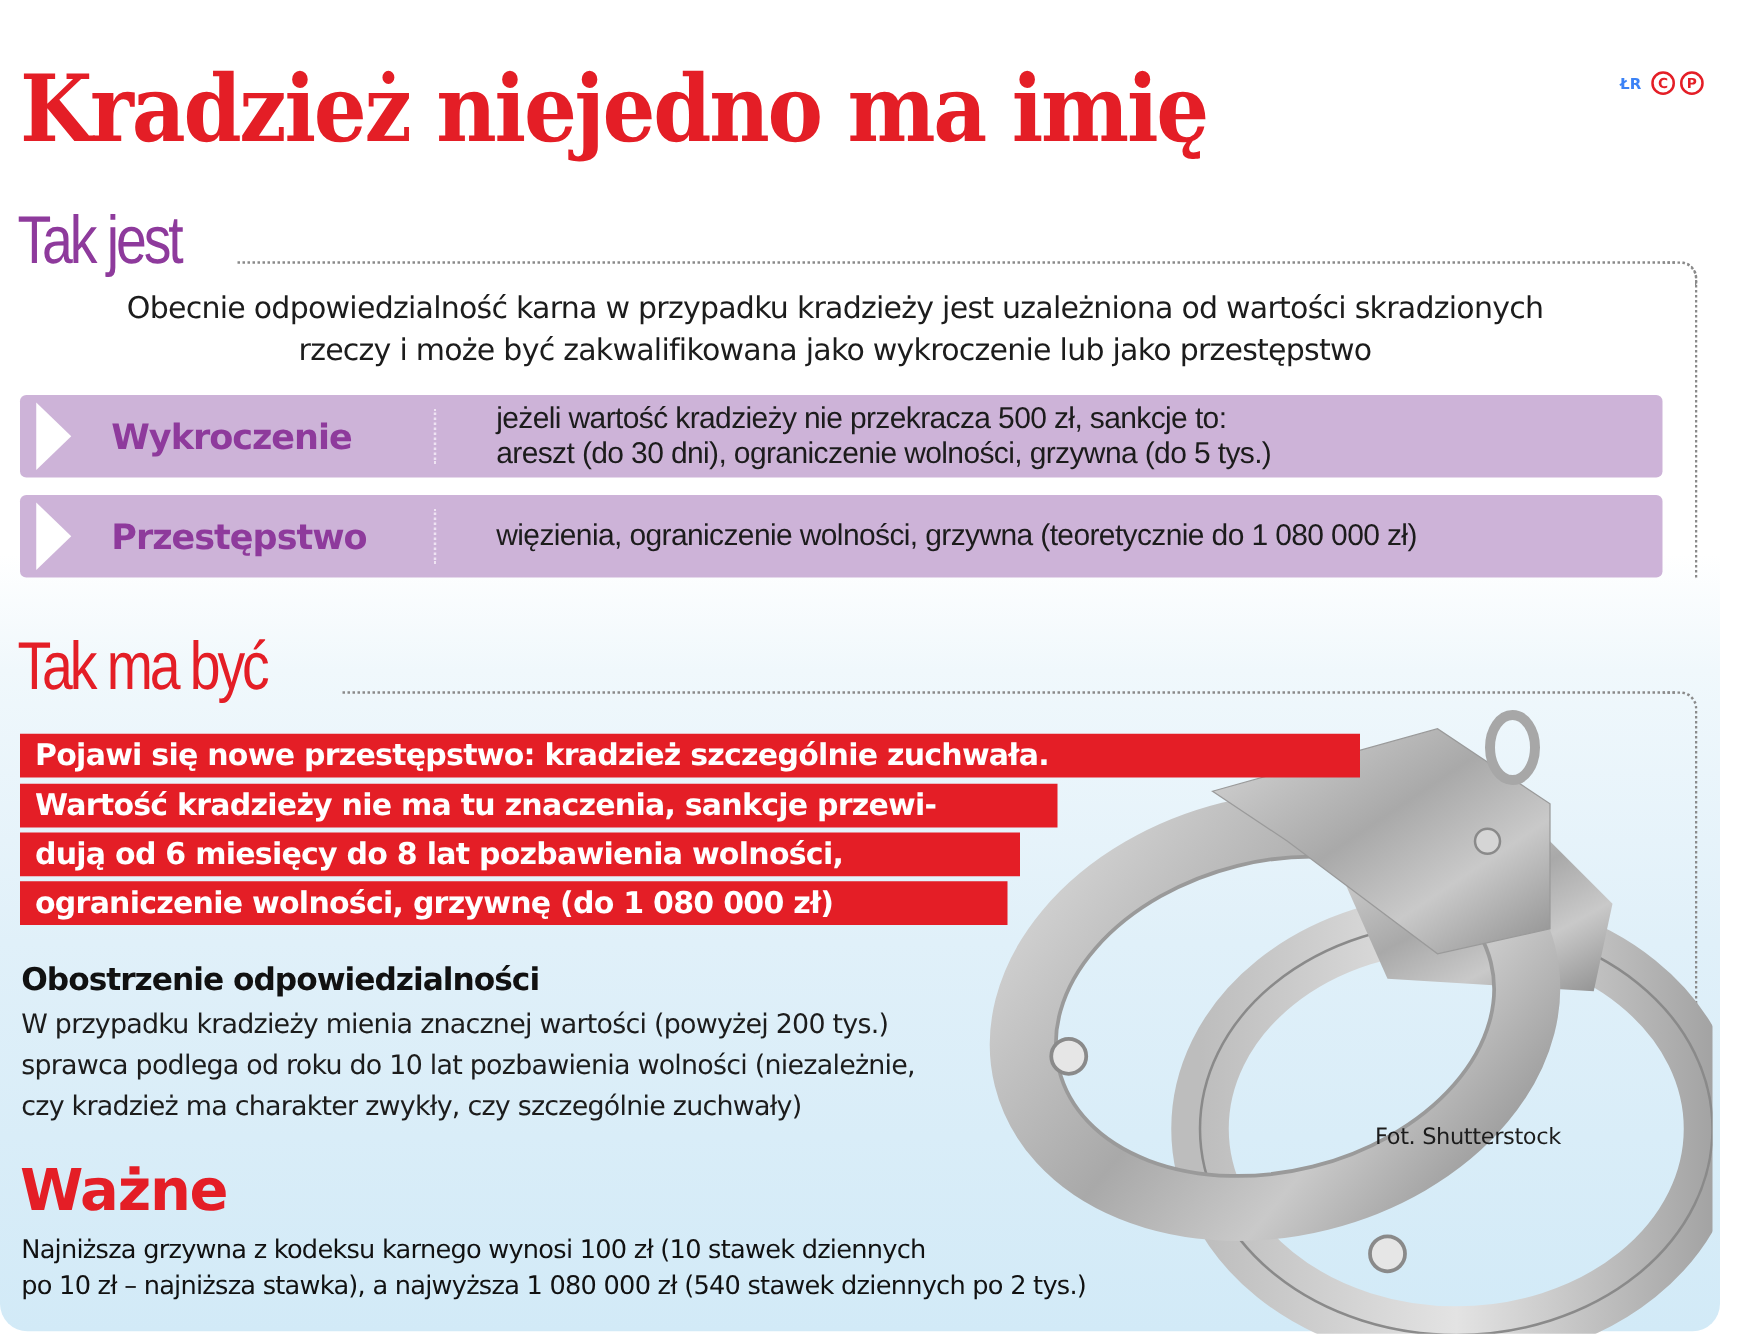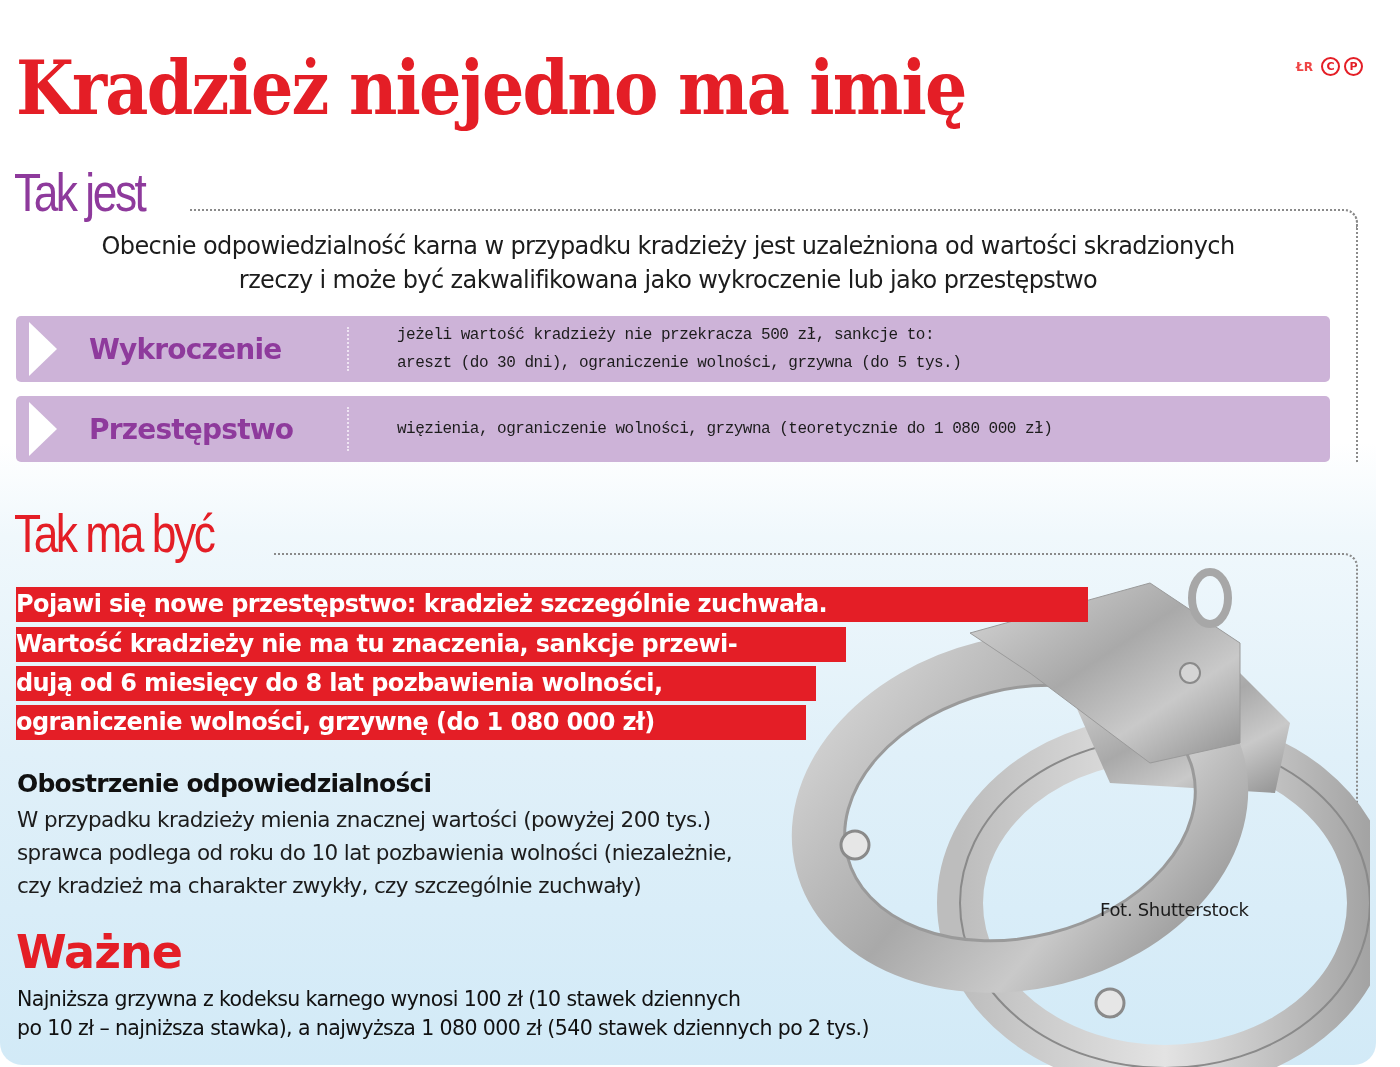--- a/index.html
+++ b/index.html
@@ -18,21 +18,21 @@
     .title {
       position: absolute; left: 16px; top: 8px;
       font-family: "DejaVu Serif", serif; font-weight: bold;
       font-size: 74px; letter-spacing: -2px; color: #e41e26; line-height: 1;
       transform: scaleX(0.9); transform-origin: left top;
     }
 
     .credit {
       position: absolute; left: 1296px; top: 14px; display: flex; align-items: center; gap: 4px;
     }
-    .credit .initials { font-family: "DejaVu Sans", sans-serif; font-size: 12px; font-weight: bold; color: #ef4444; margin-right: 4px; }
+    .credit .initials { font-family: "DejaVu Sans", sans-serif; font-size: 12px; font-weight: bold; color: #3b82f6; margin-right: 4px; }
     .credit .badge {
       width: 19px; height: 19px; border-radius: 50%; border: 2.5px solid #e41e26;
       color: #e41e26; font-weight: bold; font-size: 11px; display: flex; align-items: center; justify-content: center;
       font-family: "DejaVu Sans", sans-serif;
     }
 
     .section-heading {
       position: absolute; font-family: "Liberation Sans", sans-serif; font-weight: normal;
       font-size: 54px; letter-spacing: -3px; line-height: 1;
       transform: scaleX(0.82); transform-origin: left top;
@@ -62,29 +62,29 @@
     .row .arrow {
       width: 0; height: 0; border-top: 27px solid transparent; border-bottom: 27px solid transparent;
       border-left: 28px solid #ffffff; margin-left: 13px;
     }
     .row .label {
       width: 290px; padding-left: 32px; font-family: "DejaVu Sans", sans-serif; font-weight: bold;
       font-size: 28px; color: #8e3a9c; letter-spacing: -0.8px;
     }
     .row .sep { width: 0; height: 44px; border-left: 2px dotted #efe4f3; margin-right: 48px; }
     .row .desc {
-      font-family: Liberation Mono, monospace; font-size: 16px; line-height: 28px; color: #1c1c1c;
+      font-family: Liberation Sans, sans-serif; font-size: 24px; line-height: 28px; color: #1c1c1c;
       letter-spacing: -0.5px;
     }
 
     .red-lines { position: absolute; left: 16px; top: 544px; }
     .red-line {
       position: absolute; left: 0; height: 35px; background: #e41e26; color: #ffffff;
       font-family: "DejaVu Sans", sans-serif; font-weight: bold; font-size: 24px;
-      line-height: 35px; white-space: nowrap; letter-spacing: -0.6px;
+      line-height: 35px; padding-left: 12px; white-space: nowrap; letter-spacing: -0.6px;
     }
 
     .handcuffs { position: absolute; left: 770px; top: 520px; width: 600px; height: 510px; }
 
     .sub-heading {
       position: absolute; left: 17px; top: 726px; font-family: "DejaVu Sans", sans-serif;
       font-weight: bold; font-size: 25px; color: #111; letter-spacing: -0.8px;
     }
     .sub-body {
       position: absolute; left: 17px; top: 760px; width: 790px;

